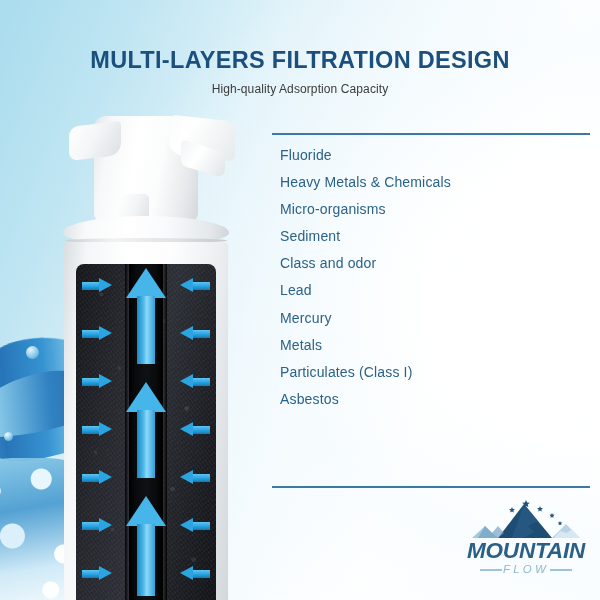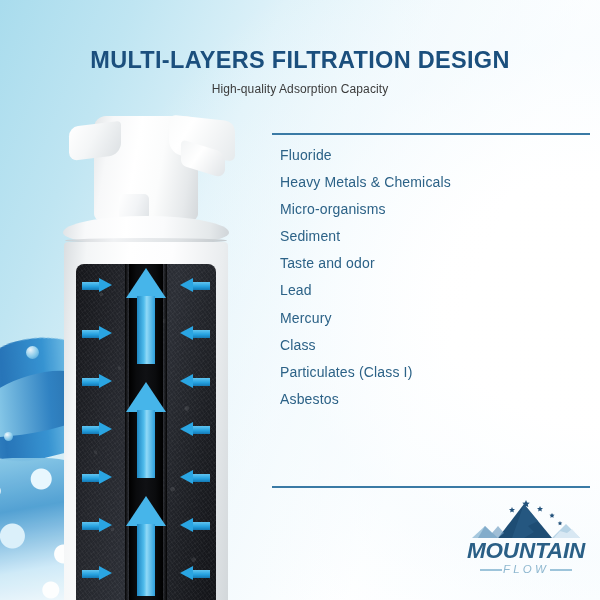--- a/index.html
+++ b/index.html
@@ -303,24 +303,24 @@
     </div>
   </div>
 
   <div class="list-panel">
     <div class="rule"></div>
     <ul class="contaminants" id="contaminant-list">
         <li>Fluoride</li>
         <li>Heavy Metals &amp; Chemicals</li>
         <li>Micro-organisms</li>
         <li>Sediment</li>
-        <li>Taste and odor</li>
+        <li>Class and odor</li>
         <li>Lead</li>
         <li>Mercury</li>
-        <li>Class</li>
+        <li>Metals</li>
         <li>Particulates (Class I)</li>
         <li>Asbestos</li>
       </ul>
     <div class="rule bottom"></div>
   </div>
 
   <div class="logo">
     <svg class="peaks" viewBox="0 0 116 44">
       <path d="M56 4 L84 38 L30 38 Z" fill="#1e4d74"></path>
       <path d="M56 4 L70 21 L60 26 L66 32 L56 38 L44 38 Z" fill="#2c618b" opacity="0.55"></path>

